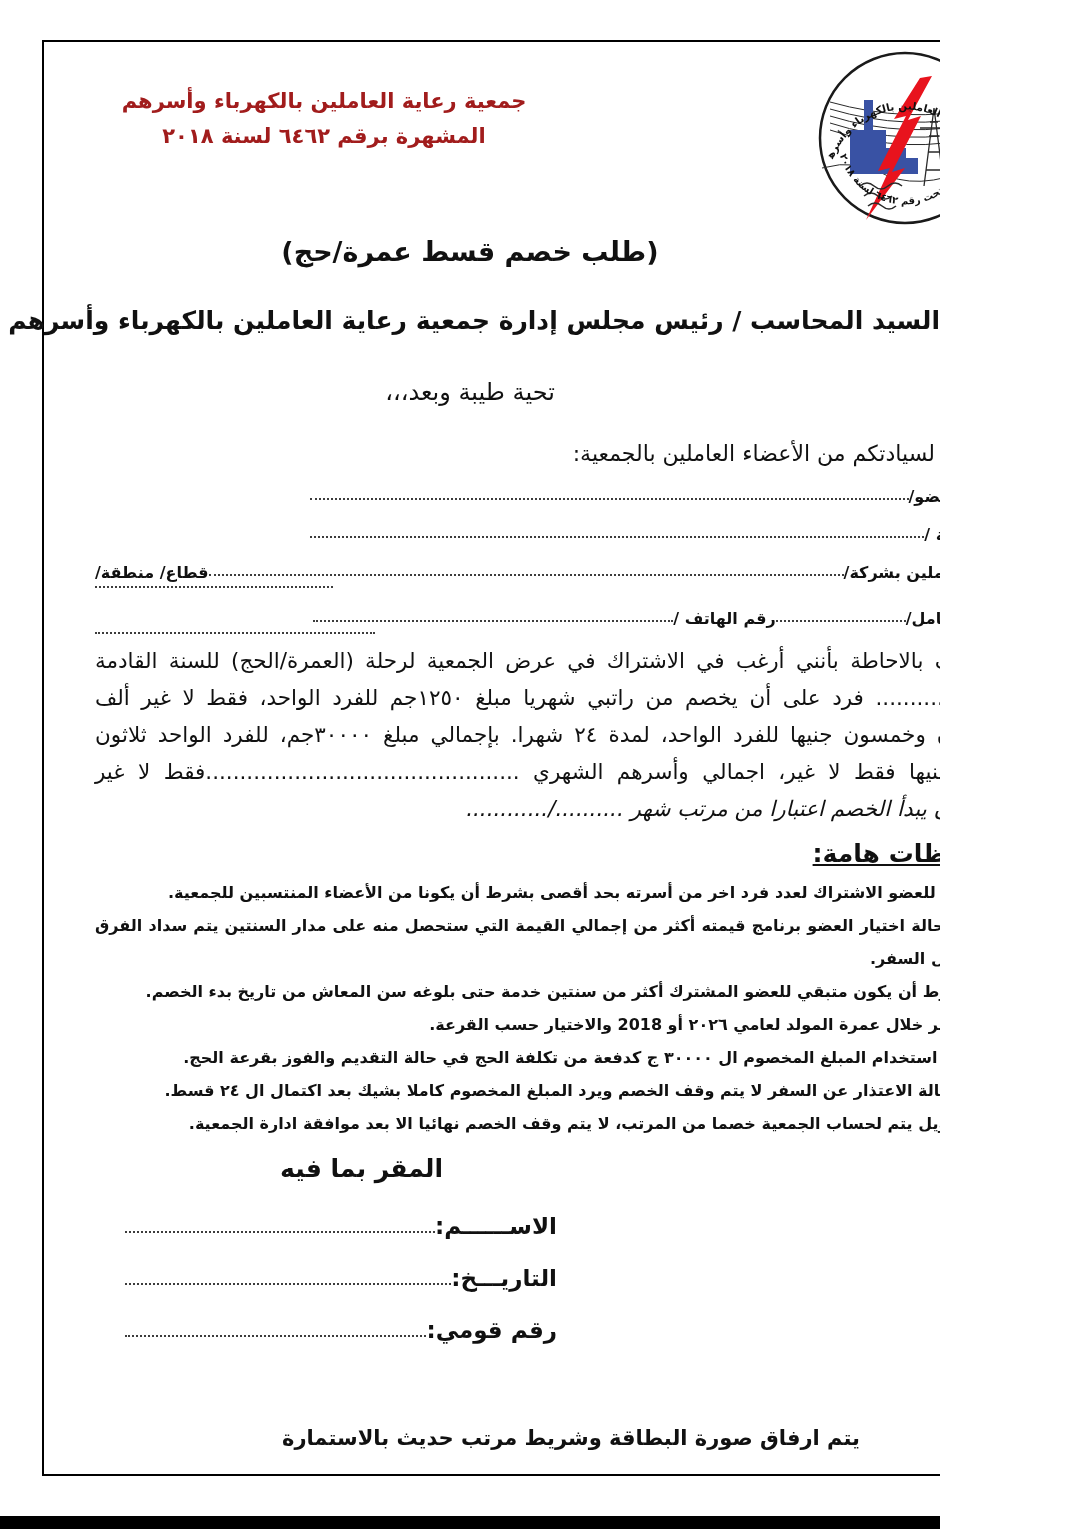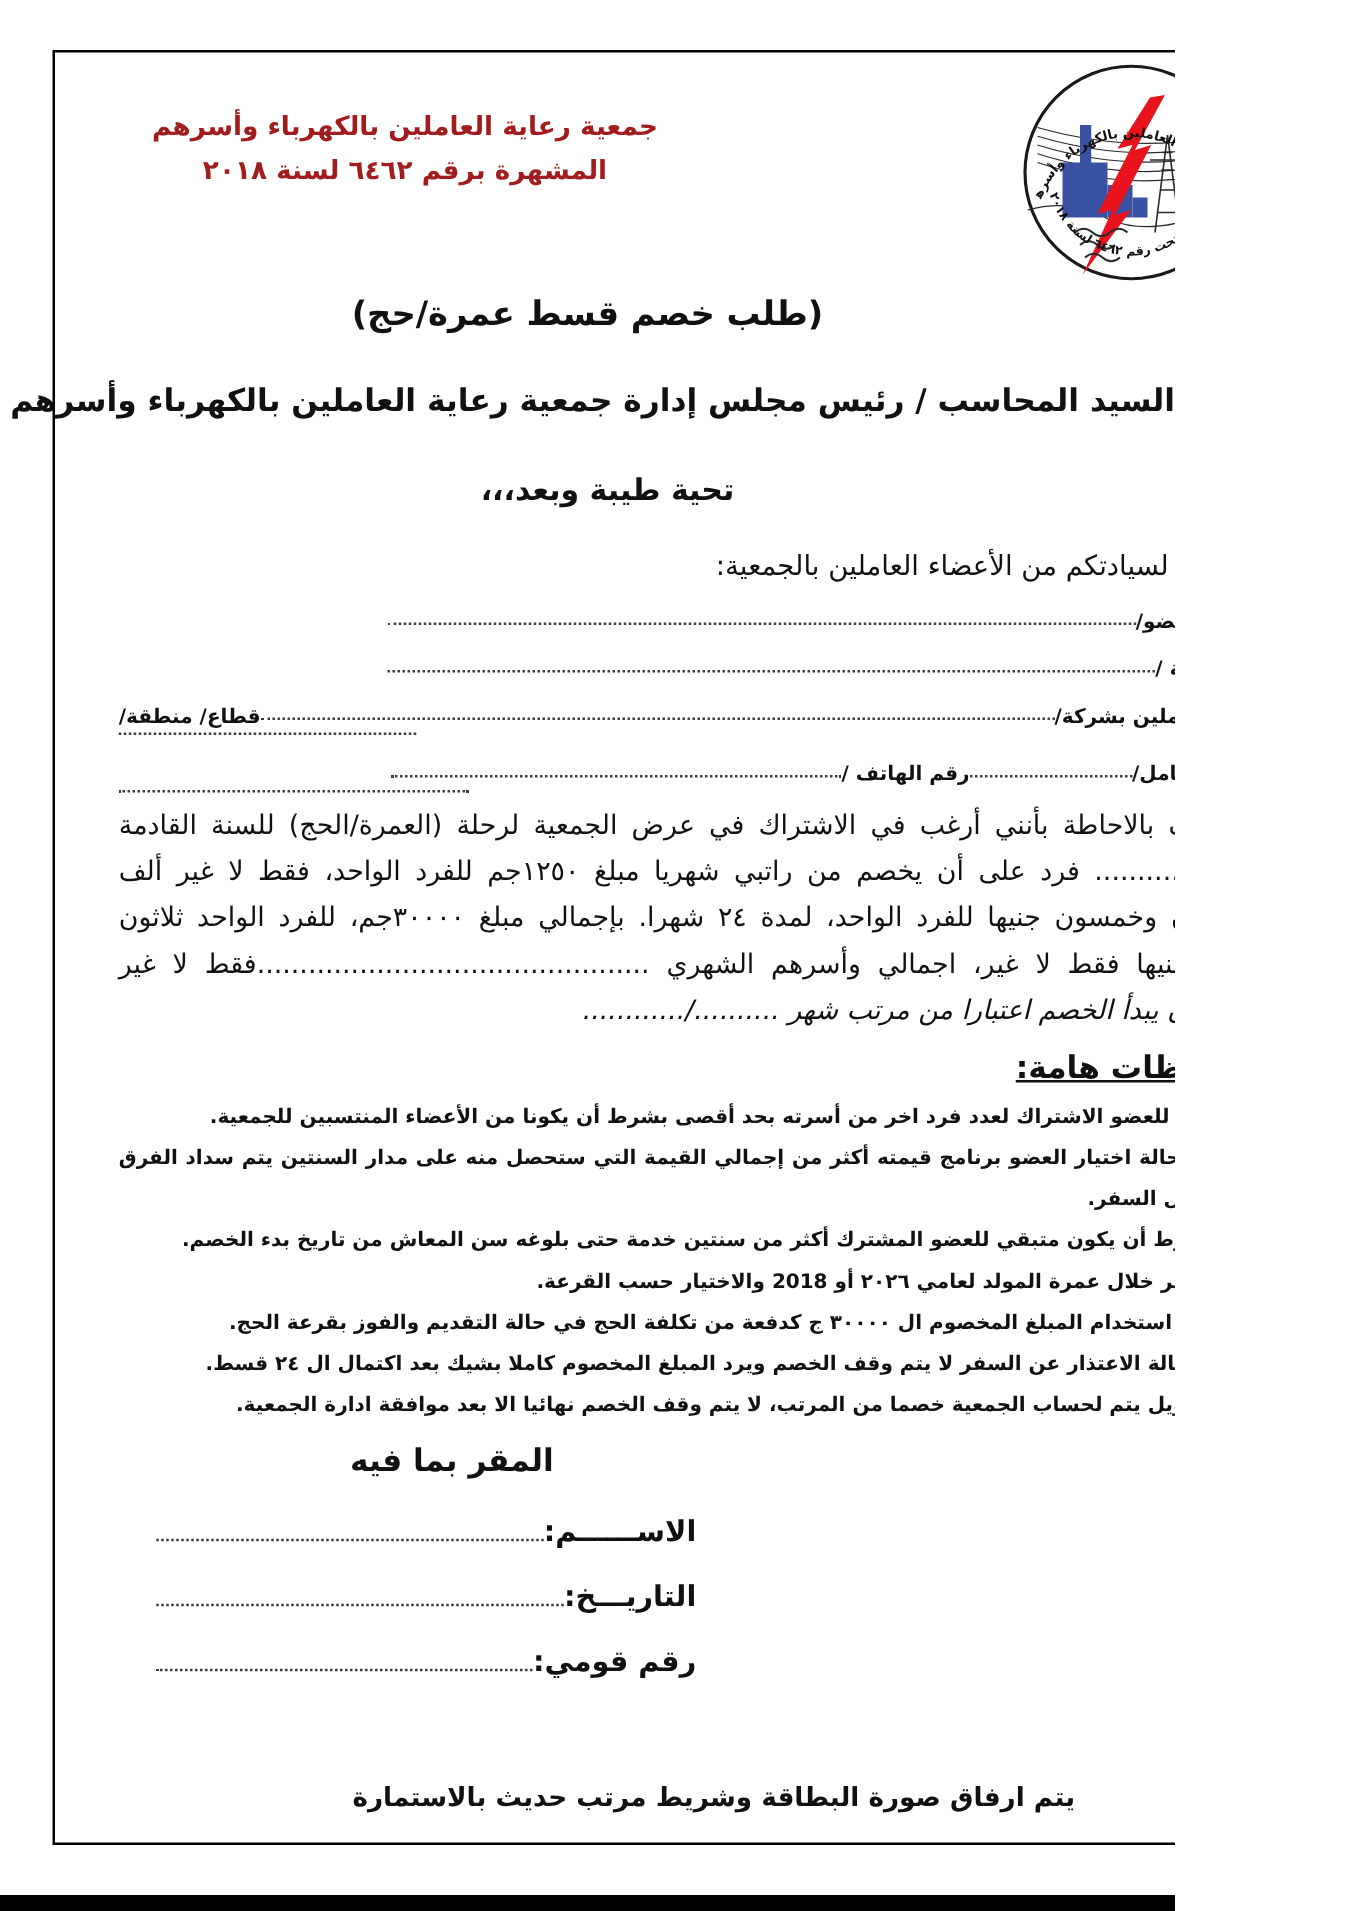--- a/index.html
+++ b/index.html
@@ -11,21 +11,21 @@
     position:absolute; left:42px; top:40px; width:993px; height:1436px;
     border:2px solid #000; box-sizing:border-box;
   }
   .red-header {
     position:absolute; left:112px; top:84px; width:424px; text-align:center;
     direction:rtl; font-weight:bold; font-size:21px; line-height:35px; color:#a11c1c;
   }
   .logo-wrap { position:absolute; left:808px; top:50px; width:195px; height:178px; }
   .doc-title   { position:absolute; top:236px; left:0; width:100%; text-align:center; direction:rtl; font-weight:bold; font-size:27px; }
   .addressee   { position:absolute; top:306px; left:0; width:100%; direction:rtl; font-weight:bold; font-size:25px; }
-  .greeting    { position:absolute; top:378px; left:0; width:100%; text-align:center; direction:rtl; font-weight:bold; font-size:24px;padding-left:16px; }
+  .greeting    { position:absolute; top:378px; left:0; width:100%; text-align:center; direction:rtl; font-weight:normal; font-size:24px; }
   .content { position:absolute; top:440px; left:95px; width:905px; direction:rtl; }
   .intro { font-size:22px; margin-bottom:6px; line-height:28px; }
   .frow { display:flex; align-items:flex-end; height:32px; margin-bottom:6px; }
   .frow.tight { margin-bottom:0; }
   .flabel { font-weight:bold; font-size:16px; white-space:nowrap; }
   .leader { flex:1 1 auto; border-bottom:2.5px dotted #3c3c3c; margin-bottom:6px; min-width:30px; }
   .leader.end-215 { margin-left:215px; }
   .leader.end-218 { margin-left:218px; }
   .leader.fixed-130 { flex:0 0 130px; }
   .cont { border-bottom:2.5px dotted #3c3c3c; margin:4px 0 8px auto; margin-left:0; margin-right:auto; }

